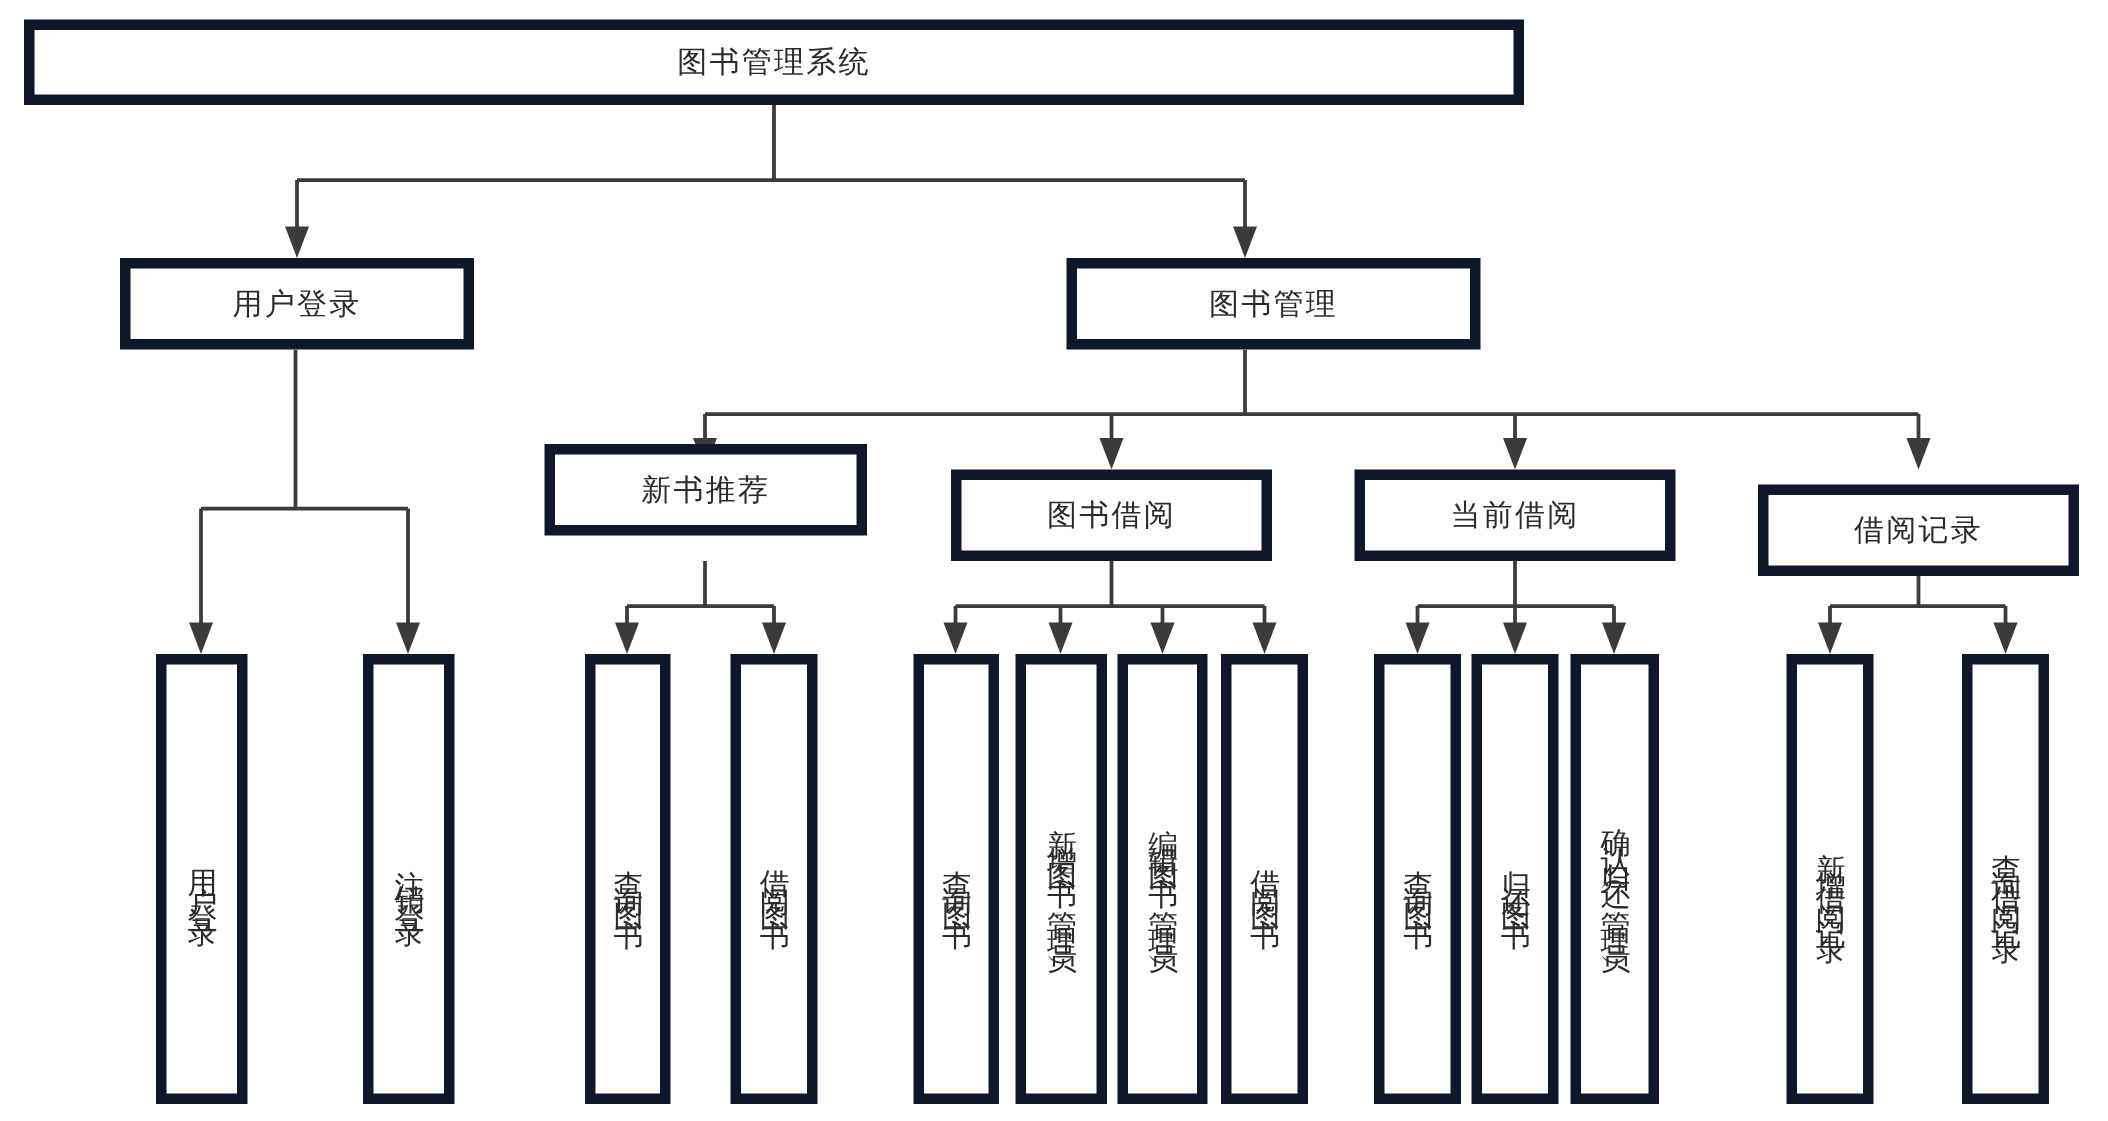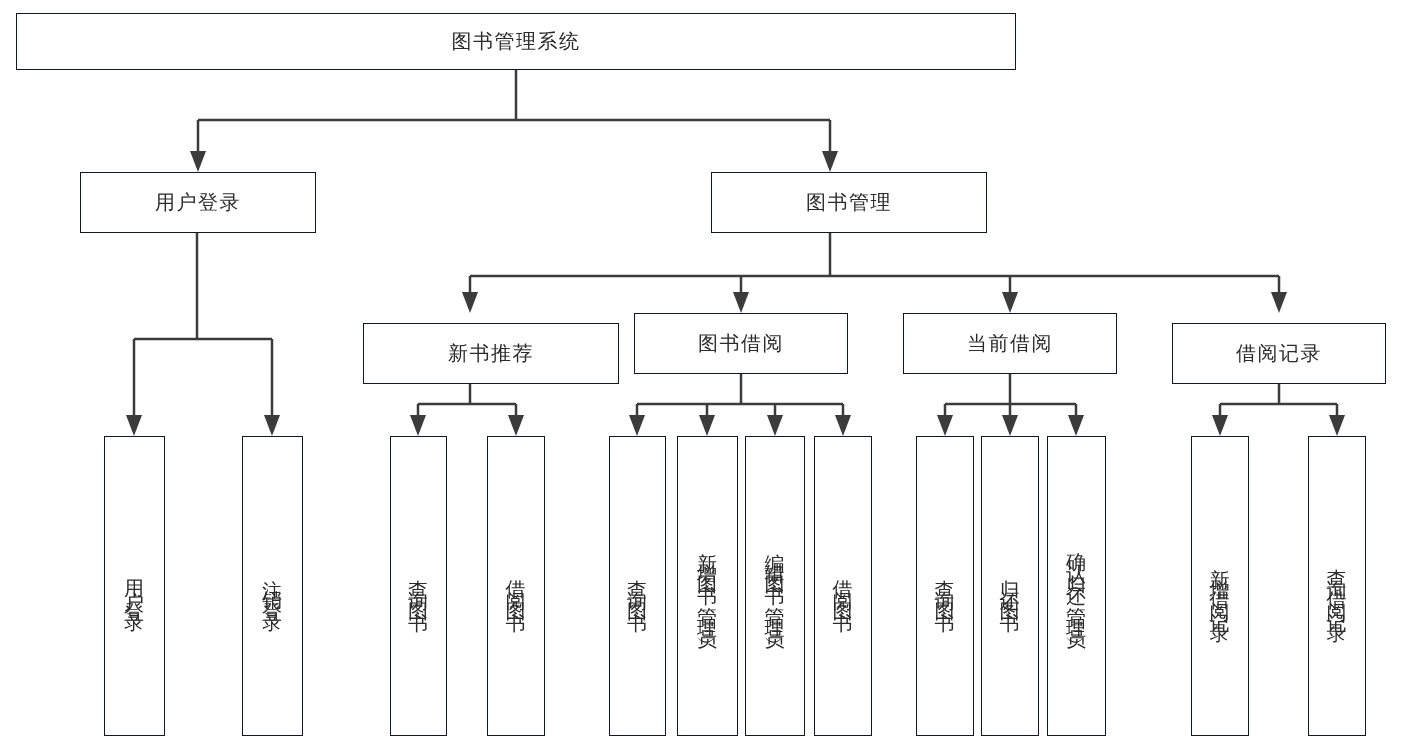--- a/index.html
+++ b/index.html
@@ -19,21 +19,21 @@
     position: absolute;
     left: 0; top: 0;
     width: 1405px;
     height: 747px;
     z-index: 1;
   }
   .box {
     position: absolute;
     box-sizing: border-box;
     background: #ffffff;
-    border: 1px solid #0f172a;
+    border: 7px solid #0f172a;
     display: flex;
     align-items: center;
     justify-content: center;
     color: #2b2b2b;
     font-size: 20px;
     z-index: 2;
   }
   .hbox {
     letter-spacing: 1.5px;
     white-space: nowrap;
@@ -109,21 +109,21 @@
       <polygon points="1212,415 1228,415 1220,436" fill="#3b3b3b" stroke="none"></polygon>
       <polygon points="1329,415 1345,415 1337,436" fill="#3b3b3b" stroke="none"></polygon>
     </g>
   </svg>
 
   <div class="box hbox" style="left:16px; top:13px; width:1000px; height:57px;">图书管理系统</div>
 
   <div class="box hbox" style="left:80px; top:172px; width:236px; height:61px;">用户登录</div>
   <div class="box hbox" style="left:711px; top:172px; width:276px; height:61px;">图书管理</div>
 
-  <div class="box hbox" style="left:363px; top:323px; width:256px; height:61px;">新书推荐</div>
+  <div class="box hbox" style="left:363px; top:296px; width:215px; height:61px;">新书推荐</div>
   <div class="box hbox" style="left:903px; top:313px; width:214px; height:61px;">当前借阅</div>
   <div class="box hbox" style="left:634px; top:313px; width:214px; height:61px;">图书借阅</div>
   <div class="box hbox" style="left:1172px; top:323px; width:214px; height:61px;">借阅记录</div>
 
   <div class="box vbox" style="left:104px; top:436px; width:61px; height:300px;">
     <span>用户登录</span>
   </div>
   <div class="box vbox" style="left:242px; top:436px; width:61px; height:300px;">
     <span>注销登录</span>
   </div>

